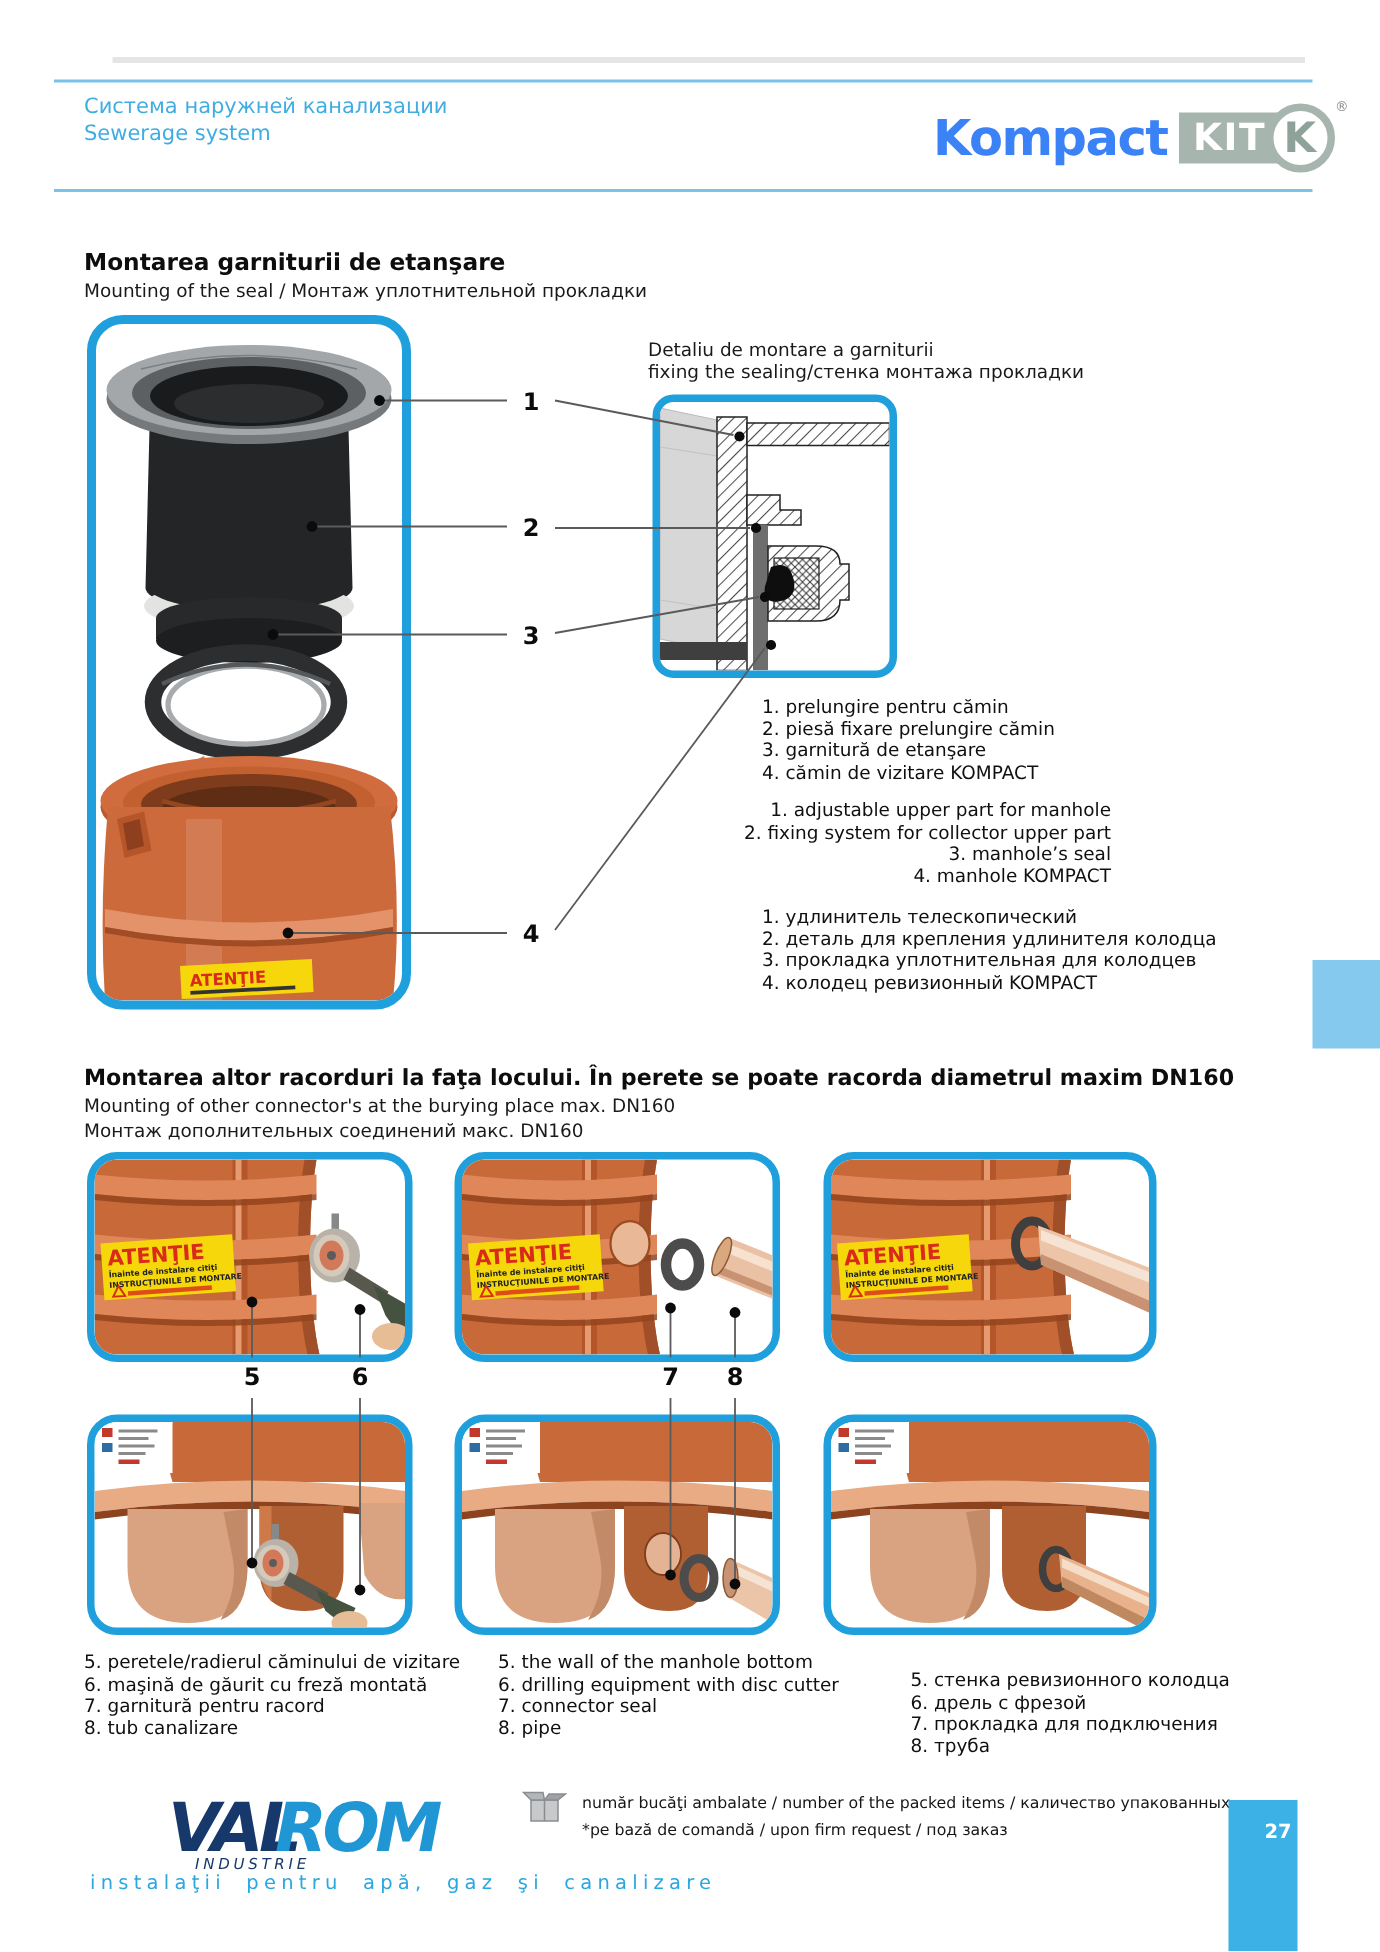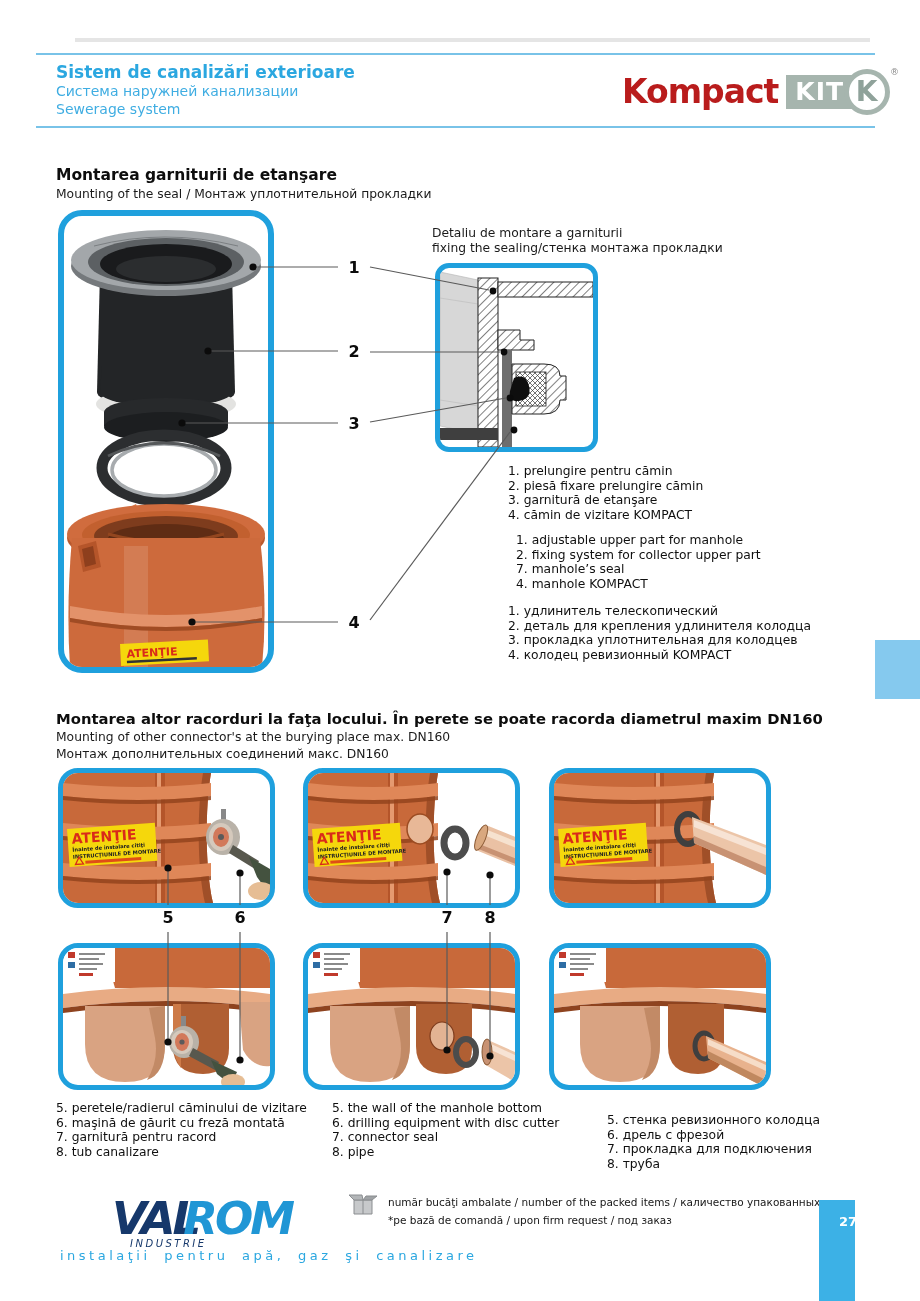--- a/index.html
+++ b/index.html
@@ -10,21 +10,21 @@
   .h-title{color:#2ba7e0;font-weight:bold;font-size:17px;}
   .h-sub{color:#3fade2;font-size:14px;line-height:18px;}
   .sec-title{font-weight:bold;font-size:15px;color:#0d0d0d;}
   .sec-sub{font-size:12.3px;color:#1a1a1a;}
   .bluebox{border:5px solid #1fa0dd;border-radius:20px;background:#fff;box-sizing:border-box;overflow:hidden;}
   .mainbox{border-width:6px;border-radius:24px;}
   .detailbox{border-radius:14px;}
   .legend div,.caps div{font-size:12.3px;line-height:14.6px;color:#101010;white-space:nowrap;}
   .callout{font-weight:bold;font-size:16px;color:#0b0b0b;text-align:center;width:28px;}
   svg text{font-family:"DejaVu Sans","Liberation Sans",sans-serif;}
-  .kompact{color:#b91c1c;font-weight:800;font-size:33px;letter-spacing:-1px;}
+  .kompact{color:#3b82f6;font-weight:800;font-size:33px;letter-spacing:-1px;}
   .kitbox{position:relative;background:#a6b5ae;color:#fff;font-weight:800;font-size:25px;
           padding:2px 30px 3px 9px;margin-left:8px;letter-spacing:1px;}
   .kcircle{position:absolute;right:-16px;top:50%;transform:translateY(-50%);width:36px;height:36px;
            background:#fff;border:5px solid #a6b5ae;border-radius:50%;display:flex;align-items:center;justify-content:center;
            color:#8fa29a;font-weight:900;font-size:28px;}
   .reg{position:absolute;top:-8px;right:-26px;font-size:9px;color:#8b8b8b;font-weight:normal;}
   .val{color:#16386b;font-weight:900;font-style:italic;font-size:45px;letter-spacing:-3px;}
   .rom{color:#2096d5;font-weight:900;font-style:italic;font-size:45px;letter-spacing:-3px;margin-left:-15px;}
   .industrie{color:#16386b;font-weight:normal;font-style:italic;font-size:10px;letter-spacing:2.5px;}
   .tagline{color:#2ba7e0;font-size:13px;letter-spacing:3.5px;word-spacing:6px;}
@@ -46,21 +46,20 @@
       <path d="M0 0L5 5M5 0L0 5" stroke="#3a3a3a" stroke-width="0.7"></path>
     </pattern>
   </defs>
 </svg>
 
 <div class="page">
 
   <div class="abs" style="left:75px;top:38px;width:795px;height:4px;background:#cfcfcf;opacity:.55;"></div>
   <div class="abs rule" style="left:36px;top:53px;width:839px;"></div>
   <div class="abs" style="left:56px;top:62px;">
-    <div class="h-title">Sistem de canalizări exterioare</div>
     <div class="h-sub">Система наружней канализации</div>
     <div class="h-sub">Sewerage system</div>
   </div>
   <div class="abs" style="left:622px;top:72px;display:flex;align-items:center;">
     <span class="kompact">Kompact</span>
     <span class="kitbox">
       <span>KIT</span>
       <span class="kcircle">
           <span>K</span>
         </span>
@@ -148,24 +147,24 @@
   <div class="abs callout" style="left:340px;top:342px;">2</div>
   <div class="abs callout" style="left:340px;top:414px;">3</div>
   <div class="abs callout" style="left:340px;top:613px;">4</div>
 
   <div class="abs legend" style="left:508px;top:464px;">
     <div>1. prelungire pentru cămin</div>
     <div>2. piesă fixare prelungire cămin</div>
     <div>3. garnitură de etanşare</div>
     <div>4. cămin de vizitare KOMPACT</div>
   </div>
-  <div class="abs legend" style="left:516px;top:533px;">
+  <div class="abs legend" style="left:496px;top:533px;text-align:right;">
     <div>1. adjustable upper part for manhole</div>
     <div>2. fixing system for collector upper part</div>
-    <div>7. manhole’s seal</div>
+    <div>3. manhole’s seal</div>
     <div>4. manhole KOMPACT</div>
   </div>
   <div class="abs legend" style="left:508px;top:604px;">
     <div>1. удлинитель телескопический</div>
     <div>2. деталь для крепления удлинителя колодца</div>
     <div>3. прокладка уплотнительная для колодцев</div>
     <div>4. колодец ревизионный KOMPACT</div>
   </div>
 
   <div class="abs minitab" style="left:875px;top:640px;width:45px;height:59px;"></div>
@@ -387,21 +386,21 @@
 
   <svg class="abs" style="left:348px;top:1192px;" width="30" height="28" viewBox="0 0 30 28">
     <polygon points="6,8 24,8 24,22 6,22" fill="#c7c9cb" stroke="#8a8d90" stroke-width="1"></polygon>
     <polygon points="6,8 1,3 14,3 15,8" fill="#b3b6b8" stroke="#8a8d90" stroke-width="1"></polygon>
     <polygon points="24,8 29,4 18,4 15,8" fill="#9fa2a5" stroke="#8a8d90" stroke-width="1"></polygon>
     <line x1="15" y1="8" x2="15" y2="22" stroke="#8a8d90" stroke-width="1"></line>
   </svg>
   <div class="abs note" style="left:388px;top:1196px;">număr bucăţi ambalate / number of the packed items / каличество упакованных</div>
   <div class="abs note" style="left:388px;top:1214px;">*pe bază de comandă / upon firm request / под заказ</div>
 
-  <div class="abs pagetab" style="left:819px;top:1200px;width:36px;height:101px;padding-top:14px;box-sizing:border-box;padding-left:20px;">
+  <div class="abs pagetab" style="left:819px;top:1200px;width:46px;height:101px;padding-top:14px;box-sizing:border-box;padding-left:20px;">
     <span>27</span>
   </div>
 
   <svg class="abs" style="left:0;top:0;pointer-events:none;" width="920" height="1301" viewBox="0 0 920 1301">
     <g stroke="#5a5a5a" stroke-width="1.2" fill="none">
       <line x1="253" y1="267" x2="338" y2="267"></line>
         <line x1="370" y1="267" x2="489" y2="290"></line>
       <line x1="208" y1="351" x2="338" y2="351"></line>
         <line x1="370" y1="352" x2="500" y2="352"></line>
       <line x1="182" y1="423" x2="338" y2="423"></line>

